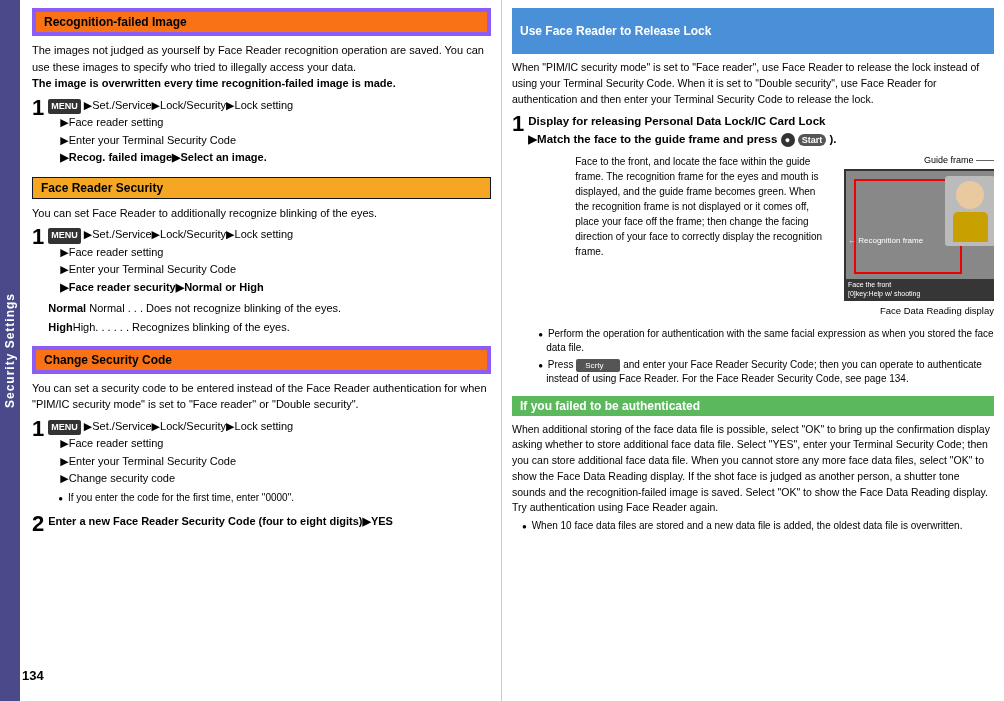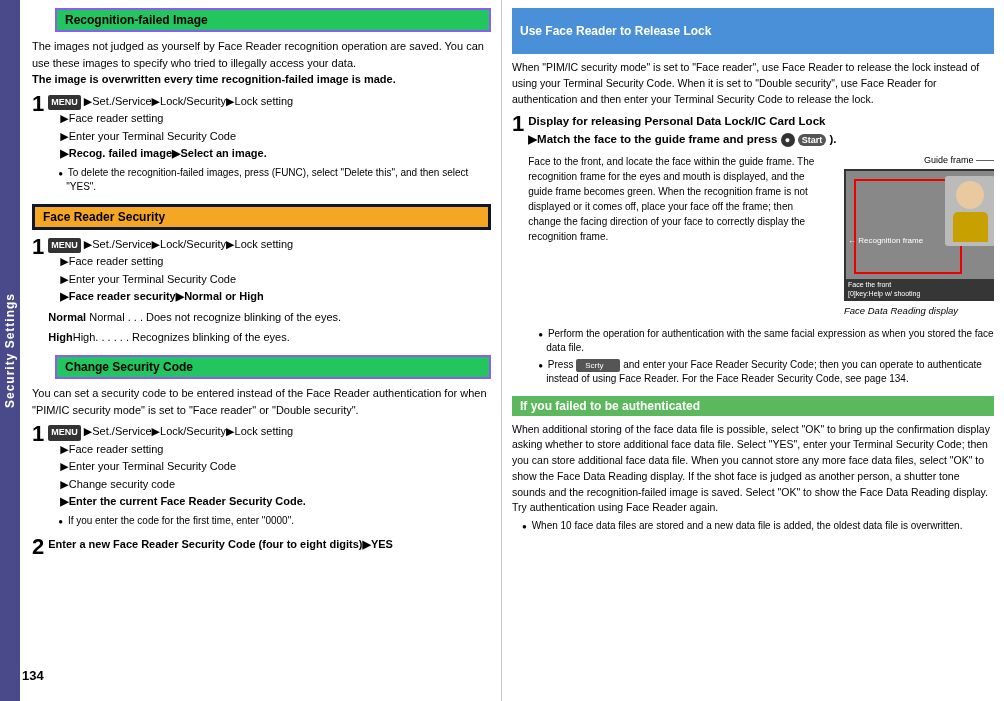--- a/index.html
+++ b/index.html
@@ -23,31 +23,30 @@
       border-right: 1px solid #ccc;
       position: relative;
     }
     
     .right-col {
       width: 502px;
       padding: 8px 10px;
     }
     
     .section-header {
-      background: #22c55e;
-      border: 2px solid #8b5cf6;
+      background: #f97316;
+      border: 4px solid #8b5cf6;
       font-weight: bold;
       font-size: 12px;
       padding: 3px 8px;
       margin-bottom: 6px;
-      margin-left: 23px;
     }
     .section-header-orange {
       background: #f5a623;
-      border: 3px solid #0f172a;
+      border: 1px solid #0f172a;
       font-weight: bold;
       font-size: 12px;
       padding: 3px 8px;
       margin-bottom: 6px;
     }
     .section-header-blue {
       background: #4a90d9;
       color: #fff;
       font-weight: bold;
       font-size: 12px;
@@ -145,20 +144,21 @@
     .face-image-area {
       display: flex;
       margin-top: 6px;
       margin-bottom: 8px;
     }
     .face-description {
       flex: 1;
       font-size: 10.5px;
       line-height: 1.5;
       padding-right: 6px;
+      margin-left: 47px;
     }
     .face-image-block {
       width: 160px;
       flex-shrink: 0;
     }
     .guide-frame-img {
       width: 155px;
       height: 132px;
       border: 2px solid #333;
       background: #888;
@@ -195,23 +195,22 @@
     }
     .face-body {
       width: 35px;
       height: 30px;
       background: #c8a000;
       border-radius: 5px 5px 0 0;
       margin-top: 3px;
     }
     .image-caption {
       font-size: 9.5px;
-      text-align: left;
+      text-align: right;
       margin-top: 3px;
-      font-style: italic;
     }
     .frame-text-overlay {
       position: absolute;
       bottom: 0;
       left: 0;
       right: 0;
       background: rgba(0,0,0,0.6);
       color: #fff;
       font-size: 7px;
       padding: 1px 2px;
@@ -258,29 +257,27 @@
         <div style="display:flex; margin-top:5px;">
           <div class="step-num">1</div>
           <div class="step-content">
             <div>
               <span class="menu-key">MENU</span>
               <span>▶Set./Service▶Lock/Security▶Lock setting</span>
             </div>
             <div class="indent-item">▶Face reader setting</div>
             <div class="indent-item">▶Enter your Terminal Security Code</div>
             <div class="indent-item bold-item">▶Recog. failed image▶Select an image.</div>
-            <div class="bullet-note">
-              <span>To delete the recognition-failed images, press (FUNC), select "Delete this", and then select "YES".</span>
-            </div>
           </div>
         </div>
       </div>
 
       <div class="section-header-orange">Face Reader Security</div>
       <div class="section-body">
+        <p>You can set Face Reader to additionally recognize blinking of the eyes.</p>
         <div style="display:flex; margin-top:5px;">
           <div class="step-num">1</div>
           <div class="step-content">
             <div>
               <span class="menu-key">MENU</span>
               <span>▶Set./Service▶Lock/Security▶Lock setting</span>
             </div>
             <div class="indent-item">▶Face reader setting</div>
             <div class="indent-item">▶Enter your Terminal Security Code</div>
             <div class="indent-item bold-item">▶Face reader security▶Normal or High</div>
@@ -300,21 +297,20 @@
         <div style="display:flex; margin-top:5px;">
           <div class="step-num">1</div>
           <div class="step-content">
             <div>
               <span class="menu-key">MENU</span>
               <span>▶Set./Service▶Lock/Security▶Lock setting</span>
             </div>
             <div class="indent-item">▶Face reader setting</div>
             <div class="indent-item">▶Enter your Terminal Security Code</div>
             <div class="indent-item">▶Change security code</div>
-            <div class="indent-item bold-item">▶Enter the current Face Reader Security Code.</div>
             <div class="bullet-note">
               <span>If you enter the code for the first time, enter "0000".</span>
             </div>
           </div>
         </div>
 
         <div style="display:flex; margin-top:8px; align-items:flex-start;">
           <div class="step-num">2</div>
           <div class="step-content">
             <span style="font-weight:bold;">Enter a new Face Reader Security Code (four to eight digits)▶YES</span>

